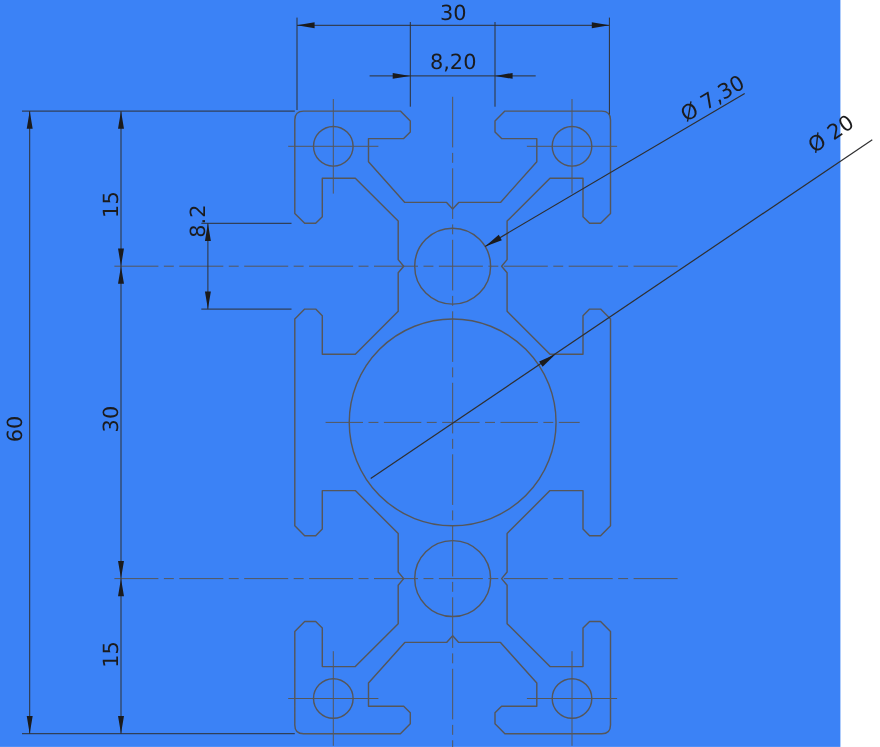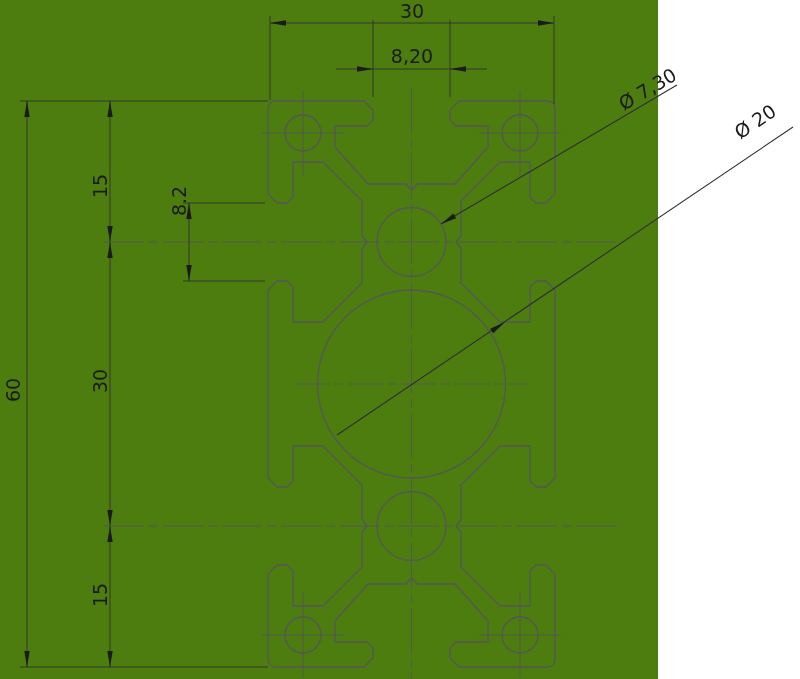--- a/index.html
+++ b/index.html
@@ -6,23 +6,23 @@
     margin: 0;
     padding: 0;
     background: #ffffff;
     width: 800px;
     height: 679px;
     overflow: hidden;
     font-family: "DejaVu Sans", "Liberation Sans", sans-serif;
   }
   #stage {
     position: relative;
-    width: 658px;
+    width: 764px;
     height: 679px;
-    background: #4d7c0f;
+    background: #3b82f6;
   }
   svg { display: block; }
   text {
     font-family: "DejaVu Sans", "Liberation Sans", sans-serif;
     font-size: 19px;
   }
 </style>
 </head>
 <body>
 

